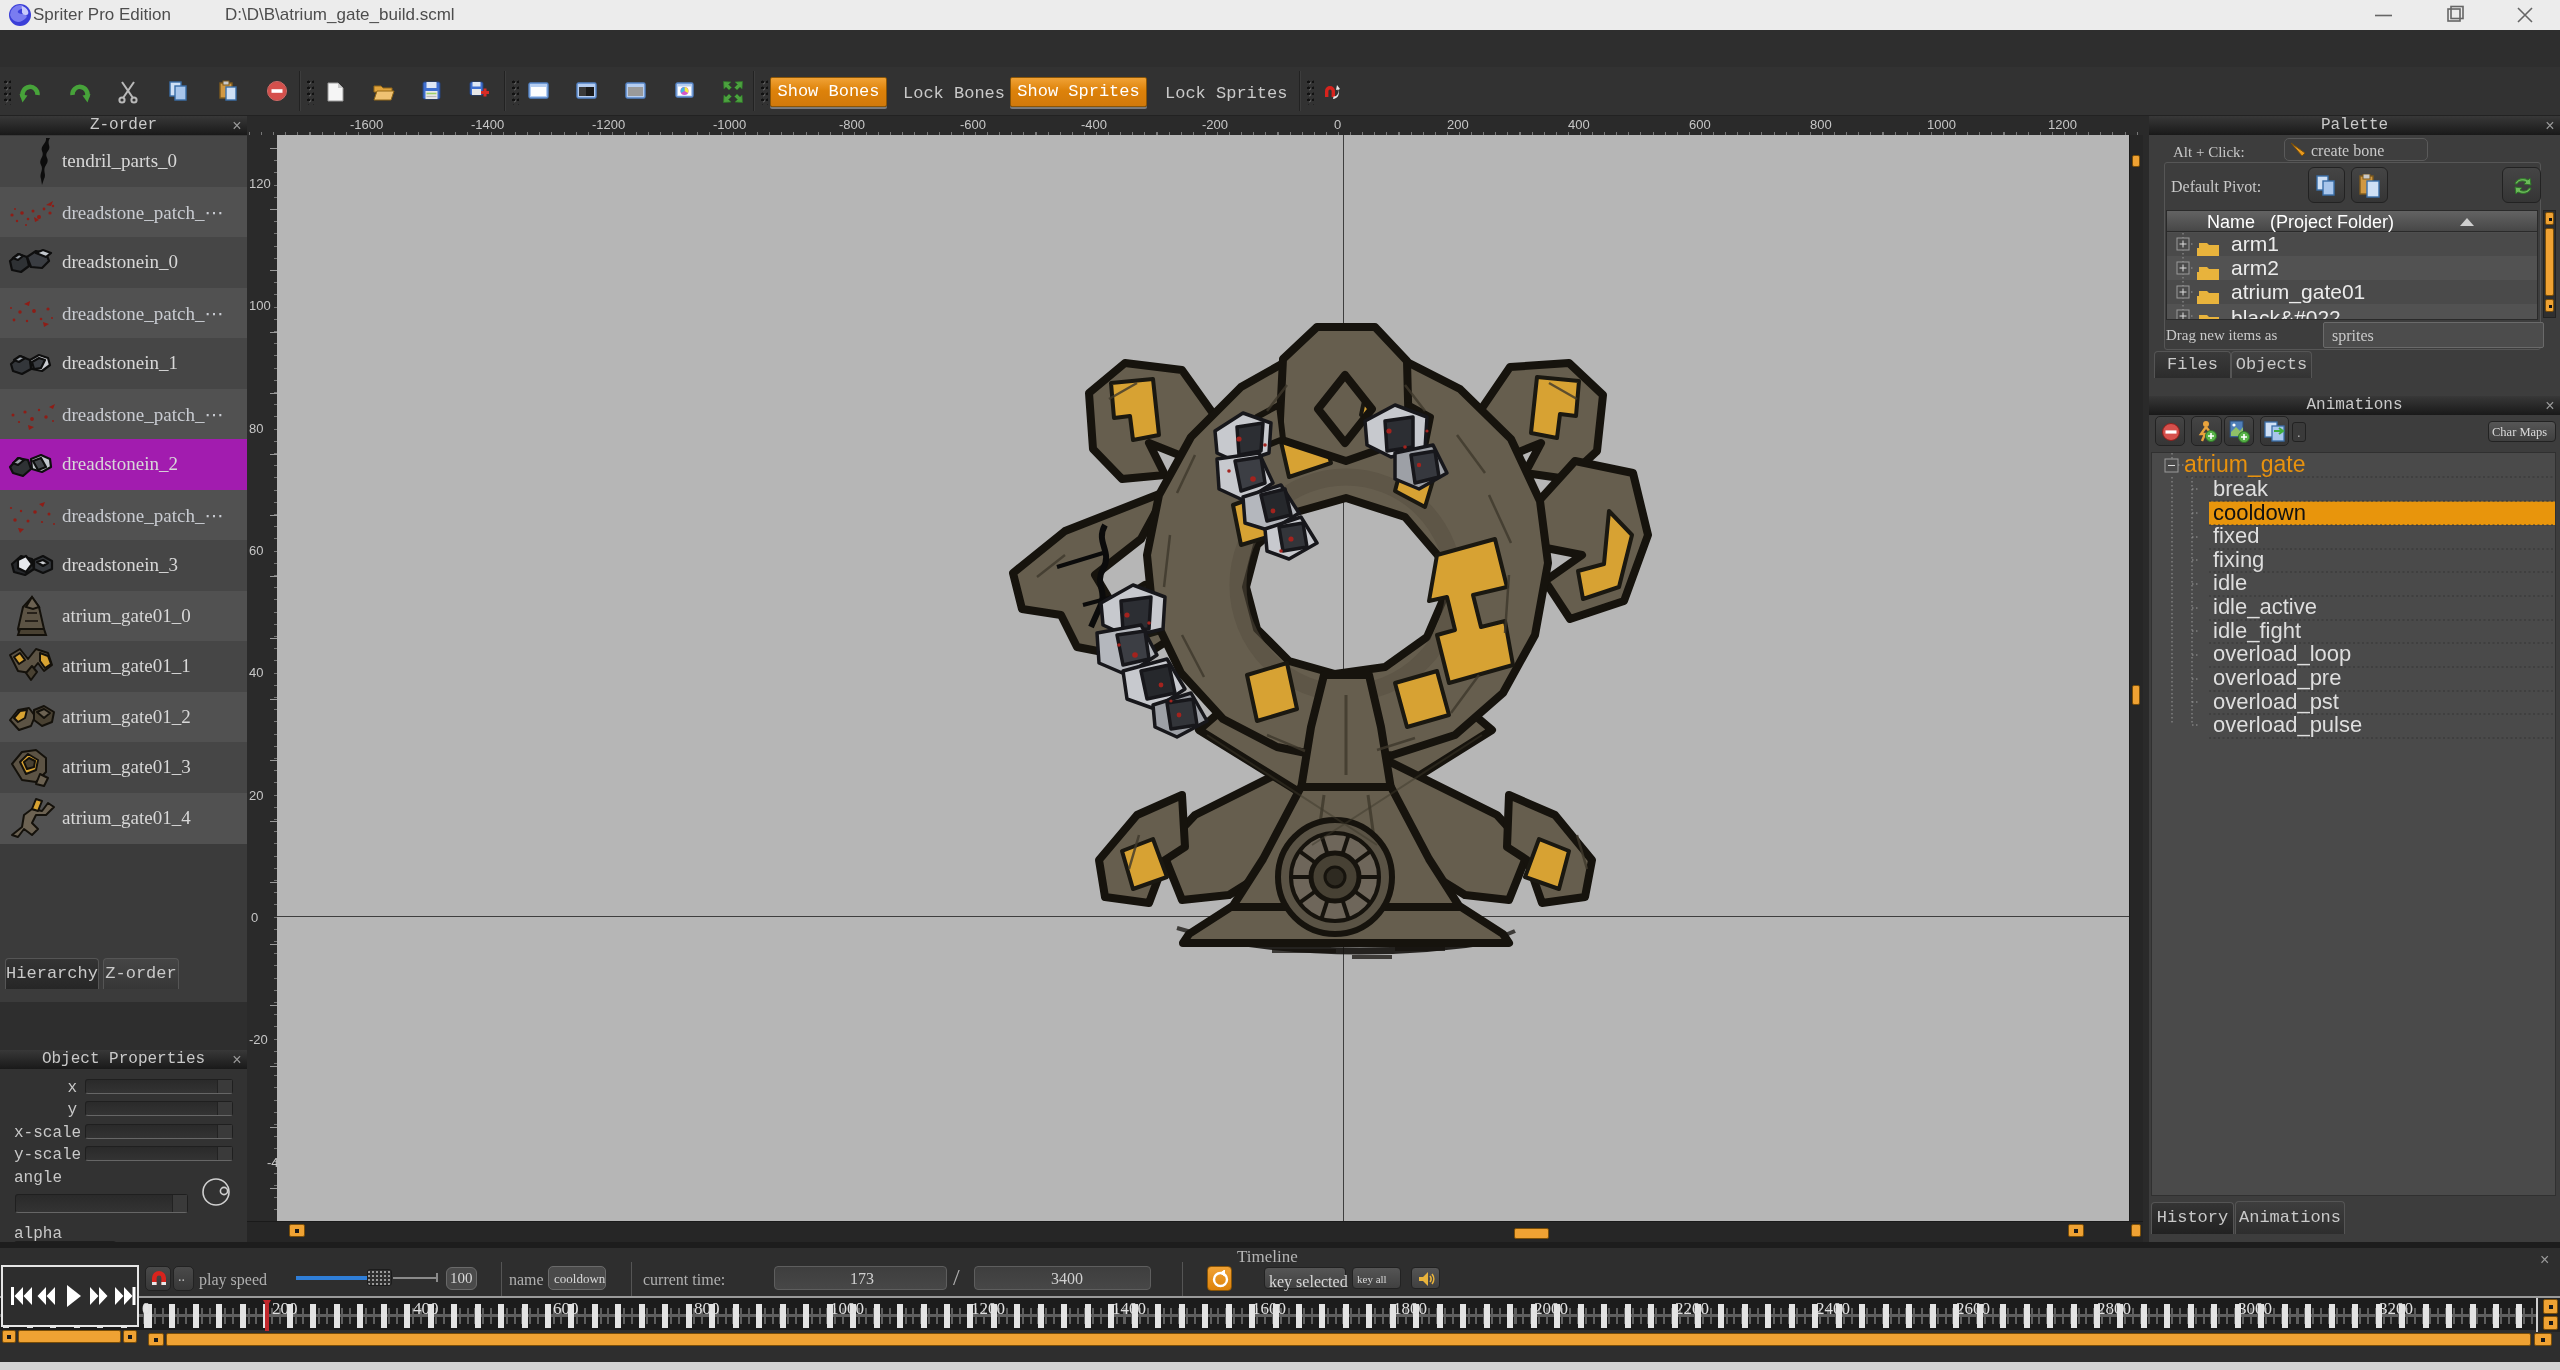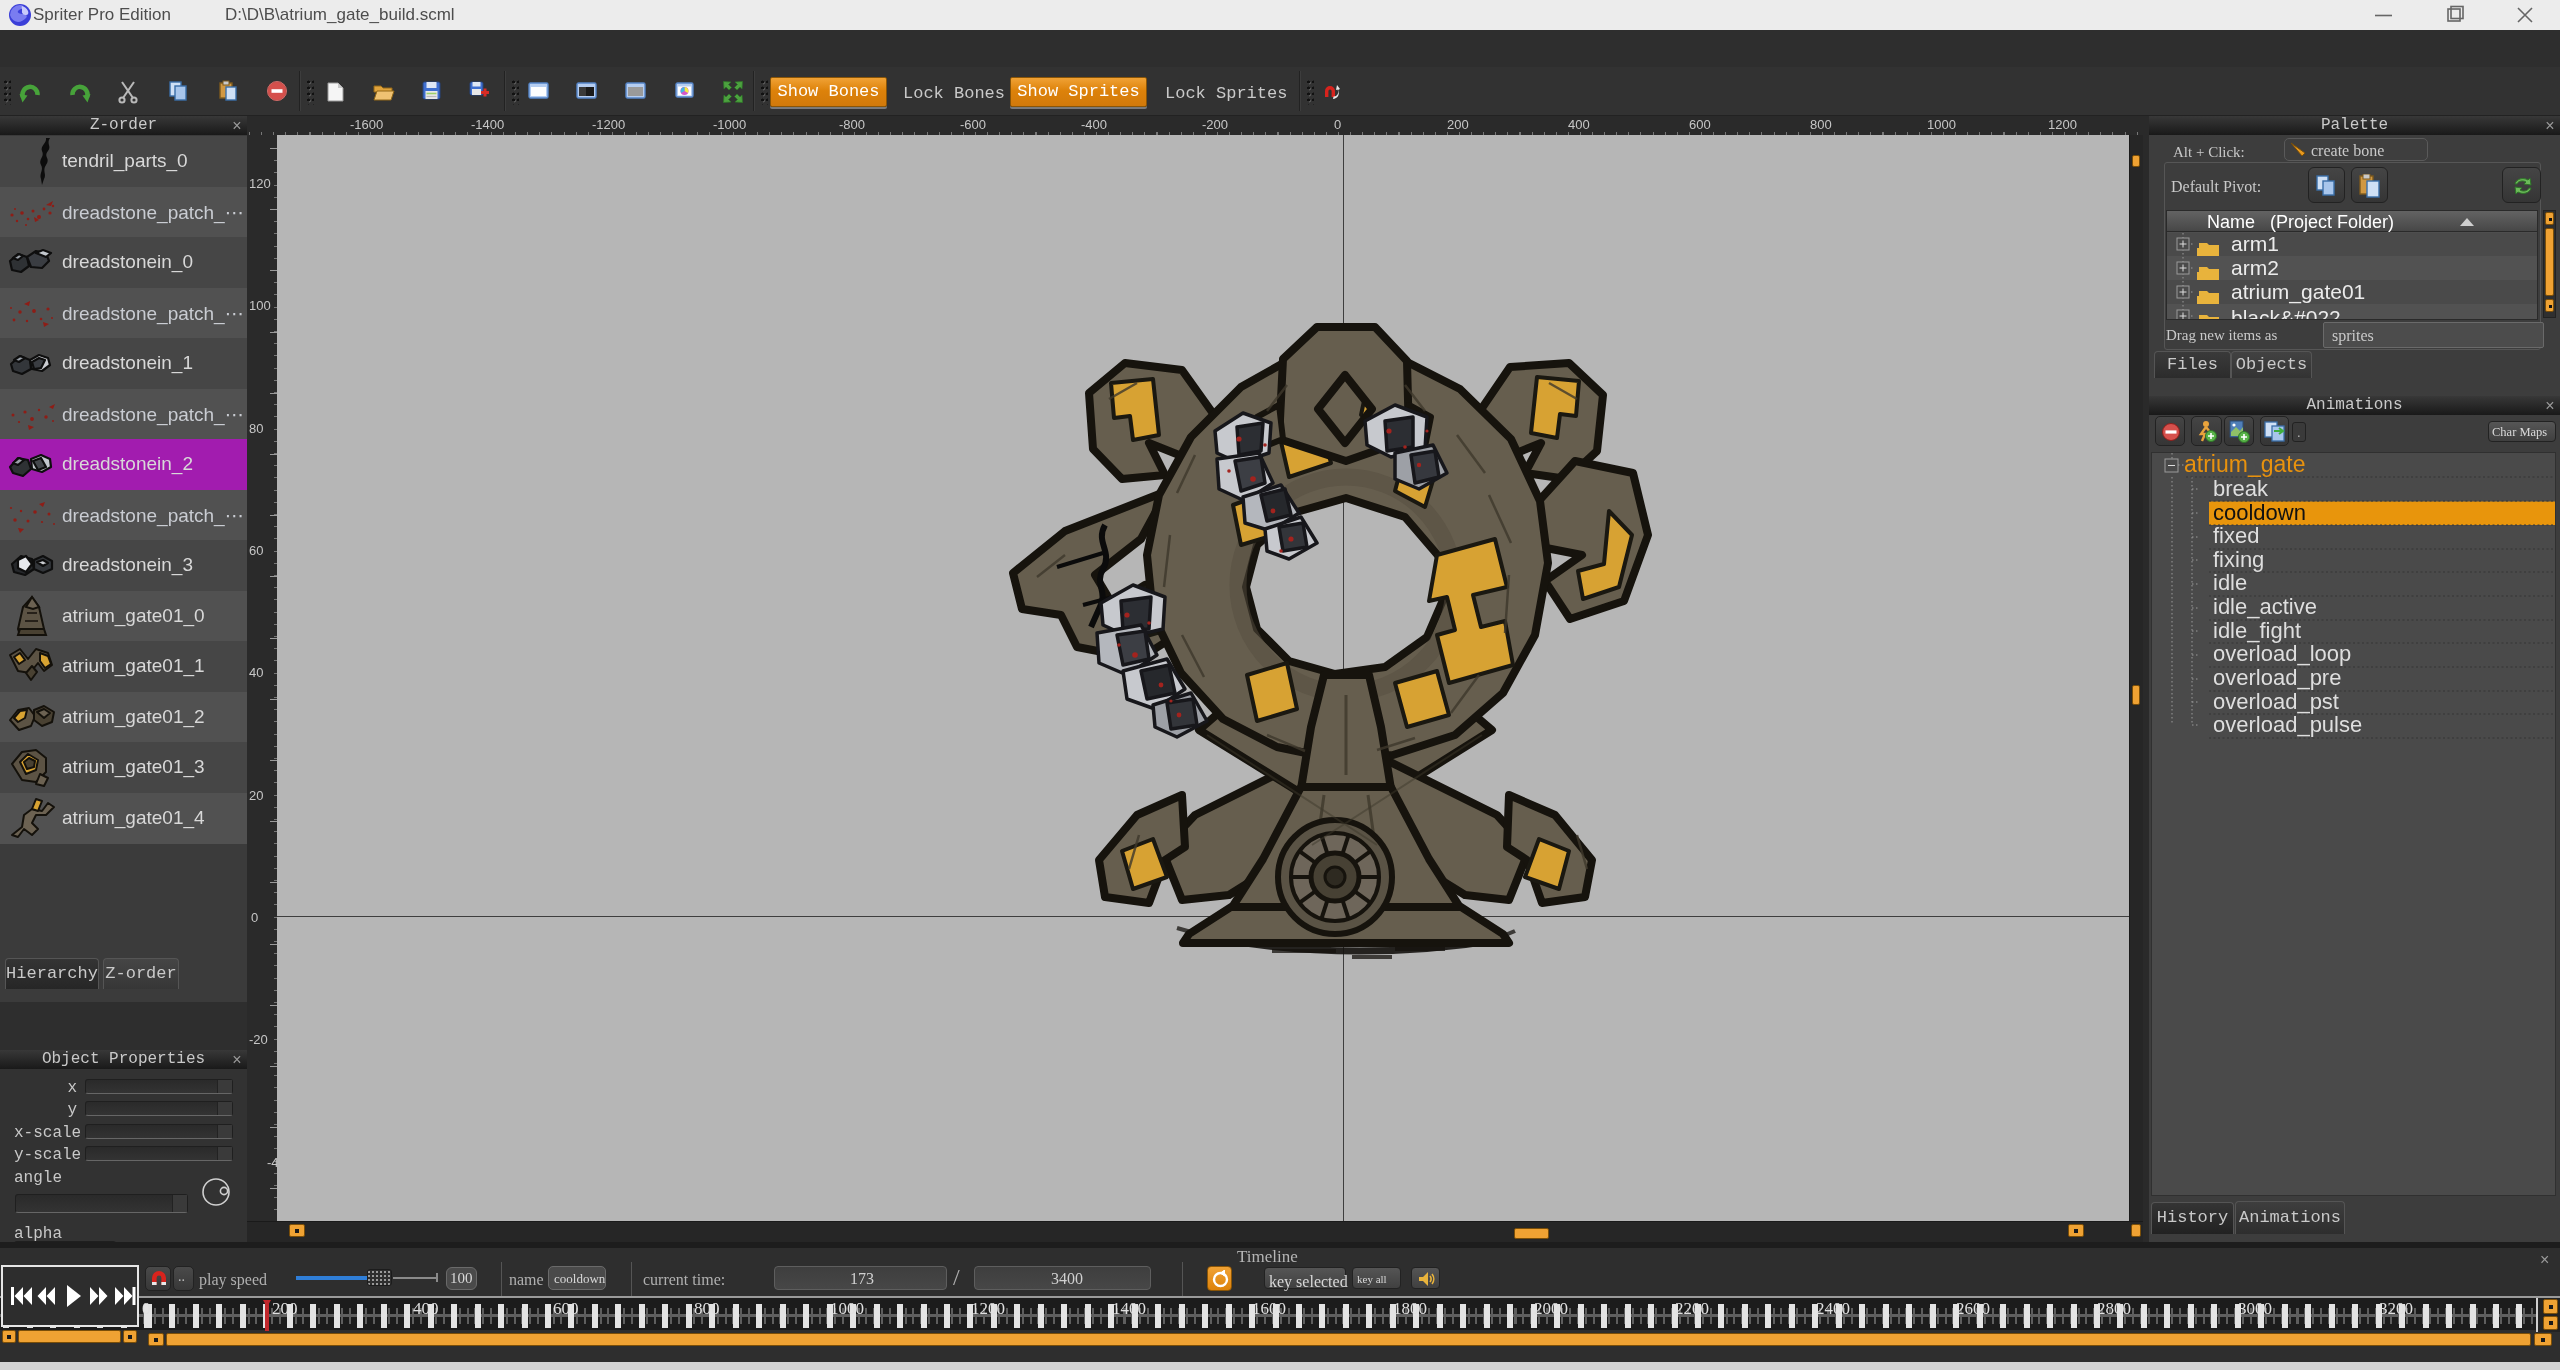--- a/index.html
+++ b/index.html
@@ -26,21 +26,21 @@
   .obtn { position:absolute; top:10px; height:30px; background:linear-gradient(#f0a235,#dd820a 45%,#d1790a); border:1px solid #8a5507; border-radius:2px; color:#fff; font-family:"Liberation Mono",monospace; font-size:17px; text-align:center; line-height:28px; white-space:nowrap; box-shadow:0 2px 0 rgba(255,255,255,.35); }
   .tlab { position:absolute; top:17px; color:#c9c9c9; font-family:"Liberation Mono",monospace; font-size:17px; white-space:nowrap; }
 
   
   .phead { position:absolute; left:0; right:0; height:19px; background:linear-gradient(#383838,#191919); color:#c9c9c9; font-family:"Liberation Mono",monospace; font-size:16px; text-align:center; line-height:18px; }
   .pclose { position:absolute; width:12px; height:12px; color:#9a9a9a; font-size:16px; line-height:12px; font-family:"Liberation Sans",sans-serif; }
 
   
   #zpanel { left:0; top:116px; width:247px; height:886px; background:#3b3b3b; }
   .zrow { position:absolute; left:0; width:247px; height:51px; }
-  .zrow .nm { position:absolute; left:62px; top:14px; font-size:19px; color:#d8d8d8; }
+  .zrow .nm { position:absolute; left:62px; top:14px; font-size:19px; color:#d8d8d8;font-family:Liberation Serif, serif; }
   .tab { position:absolute; background:linear-gradient(#3c3c3c,#2c2c2c); border:1px solid #555; border-bottom:none; border-radius:4px 4px 0 0; color:#c9c9c9; font-family:"Liberation Mono",monospace; font-size:17px; text-align:center; }
 
   
   #oprops { left:0; top:1002px; width:247px; height:242px; background:#323232;margin-top:48px; }
   .olab { position:absolute; color:#c9c9c9; font-family:"Liberation Mono",monospace; font-size:16px; white-space:nowrap; }
   .oinput { position:absolute; background:linear-gradient(#2a2a2a,#333); border:1px solid #1f1f1f; border-radius:3px; border-bottom:1px solid #666; }
   .spin { position:absolute; width:15px; background:#3a3a3a; border-left:1px solid #222; }
 
   
   #canvaswrap { left:247px; top:116px; width:1896px; height:1126px; background:#2a2a2a; }

